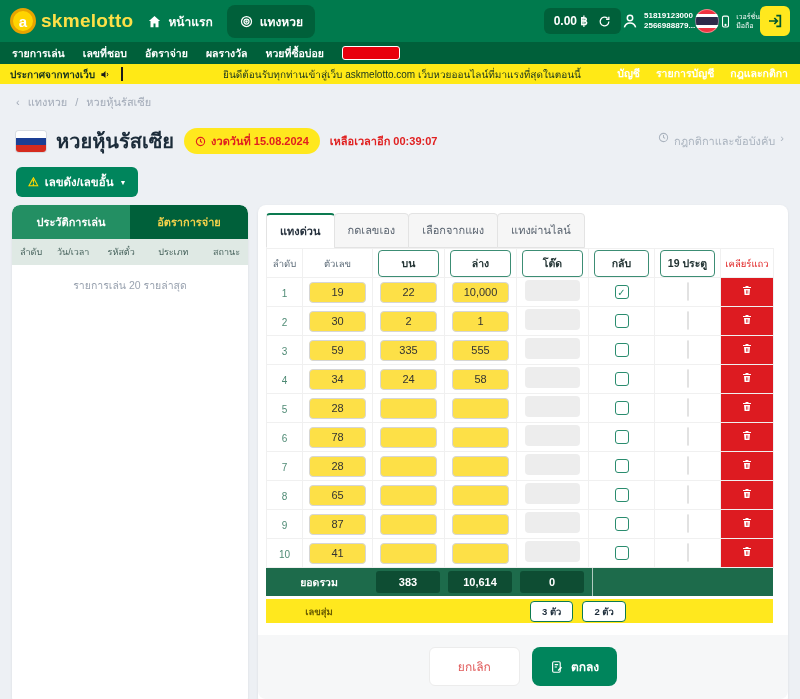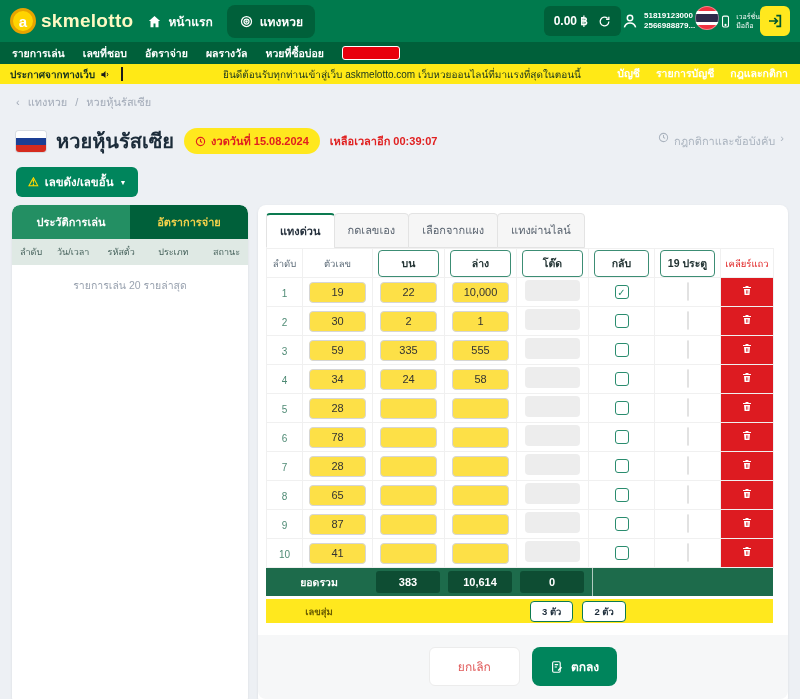--- a/index.html
+++ b/index.html
@@ -5,24 +5,24 @@
   * { margin:0; padding:0; box-sizing:border-box; }
   html,body { width:800px; height:699px; overflow:hidden; background:#edf0f4;
     font-family:"Liberation Sans", sans-serif; }
 
   
   .topbar { height:42px; background:#007a4d; display:flex; align-items:center; padding:0 10px; gap:14px; }
   .logo { display:flex; align-items:center; gap:5px; cursor:pointer; }
   .logo-circle { width:26px; height:26px; border-radius:50%; background:#ffd400;
     border:3px solid #e7a400; color:#fff; font-weight:bold; font-size:15px;
     display:flex; align-items:center; justify-content:center; }
-  .logo-text { color:#fef9c3; font-weight:bold; font-size:19px; letter-spacing:.3px; }
+  .logo-text { color:#fde047; font-weight:bold; font-size:19px; letter-spacing:.3px; }
   .nav-btn { color:#fff; font-size:12px; font-weight:bold; display:flex; gap:6px; align-items:center; cursor:pointer; }
   .bet-chip { background:#00603a; padding:7px 12px; border-radius:8px; }
-  .top-right { margin-left:auto; display:flex; }
+  .top-right { margin-left:auto; display:flex; align-items:center; }
   .balance-pill { background:#00603a; color:#fff; font-size:12px; font-weight:bold;
     padding:6px 10px; border-radius:6px; display:flex; align-items:center; gap:10px; }
   .user-box { display:flex; align-items:center; gap:5px; }
   .user-ids { color:#fff; font-size:8px; font-weight:bold; line-height:1.25; }
   .flag-th { width:24px; height:24px; border-radius:50%;
     background:linear-gradient(180deg,#ef3340 0 17%,#fff 17% 33%,#2d2a4a 33% 67%,#fff 67% 83%,#ef3340 83% 100%);
     border:1px solid rgba(255,255,255,.4); }
   .mobile-box { display:flex; align-items:center; gap:4px; color:#fff; font-size:7px; line-height:1.3; cursor:pointer; }
   .exit-btn { width:30px; height:30px; background:#ffe81e; border:none; border-radius:6px;
     display:flex; align-items:center; justify-content:center; cursor:pointer; }

